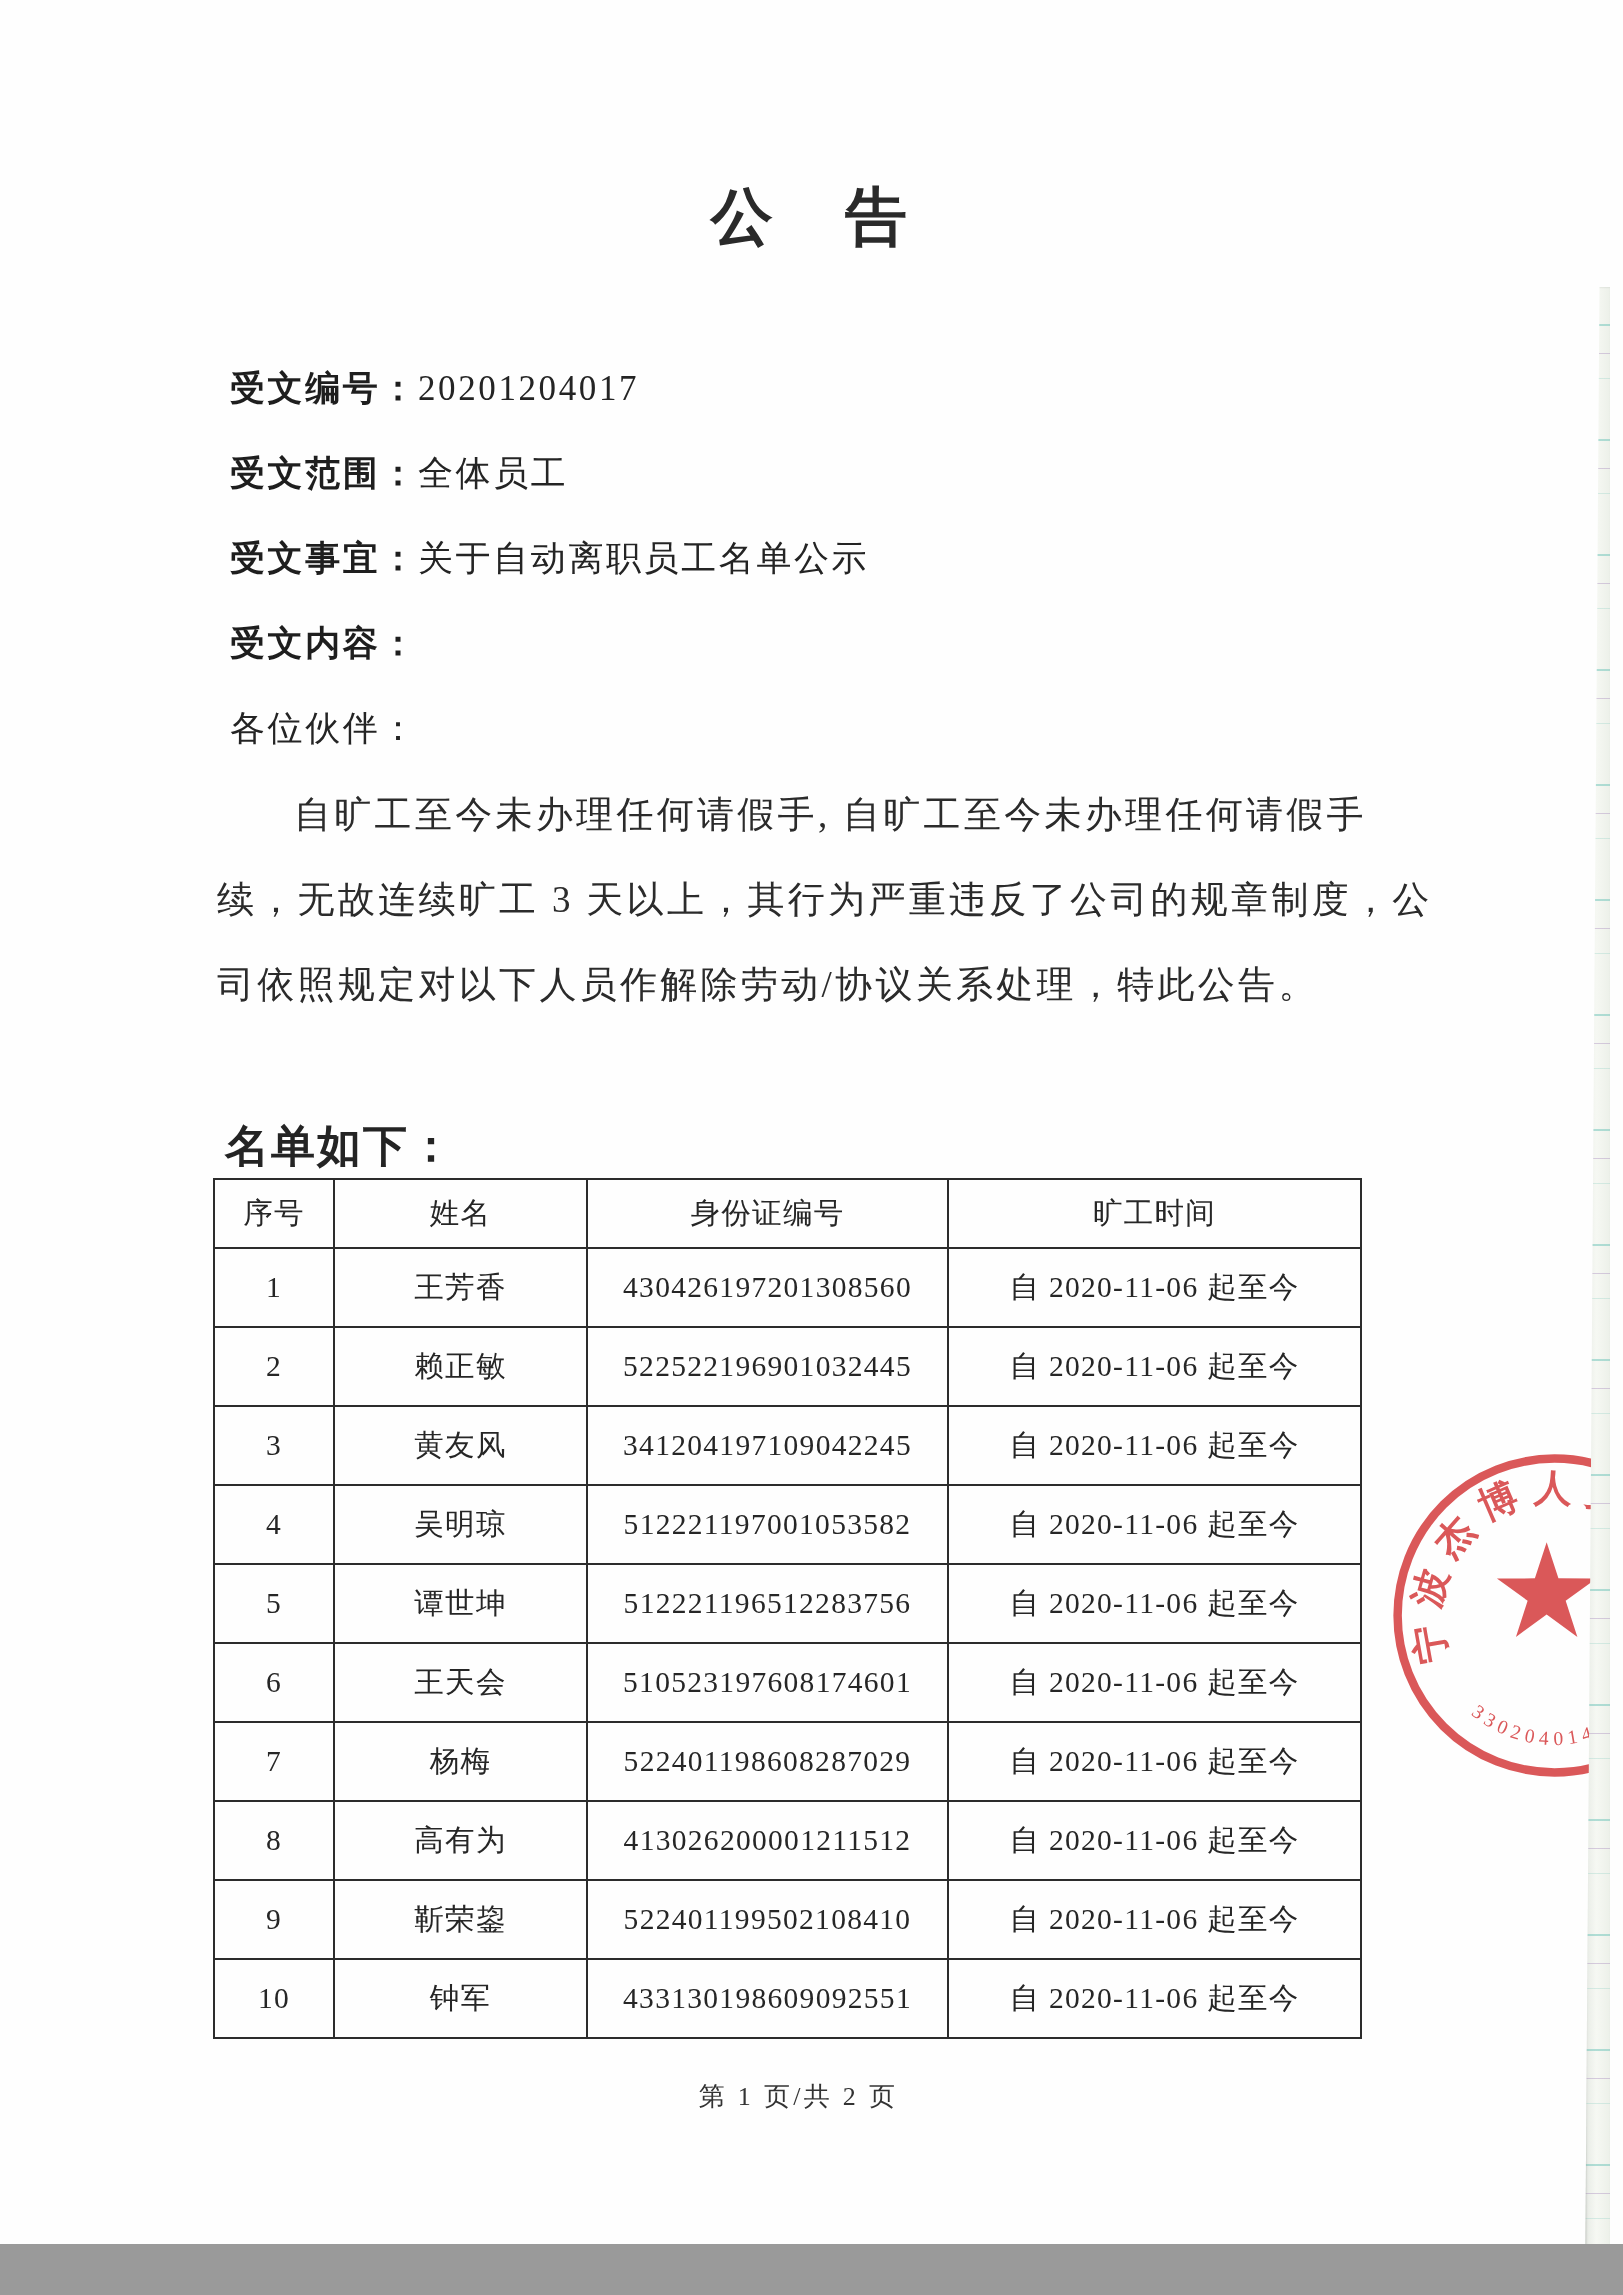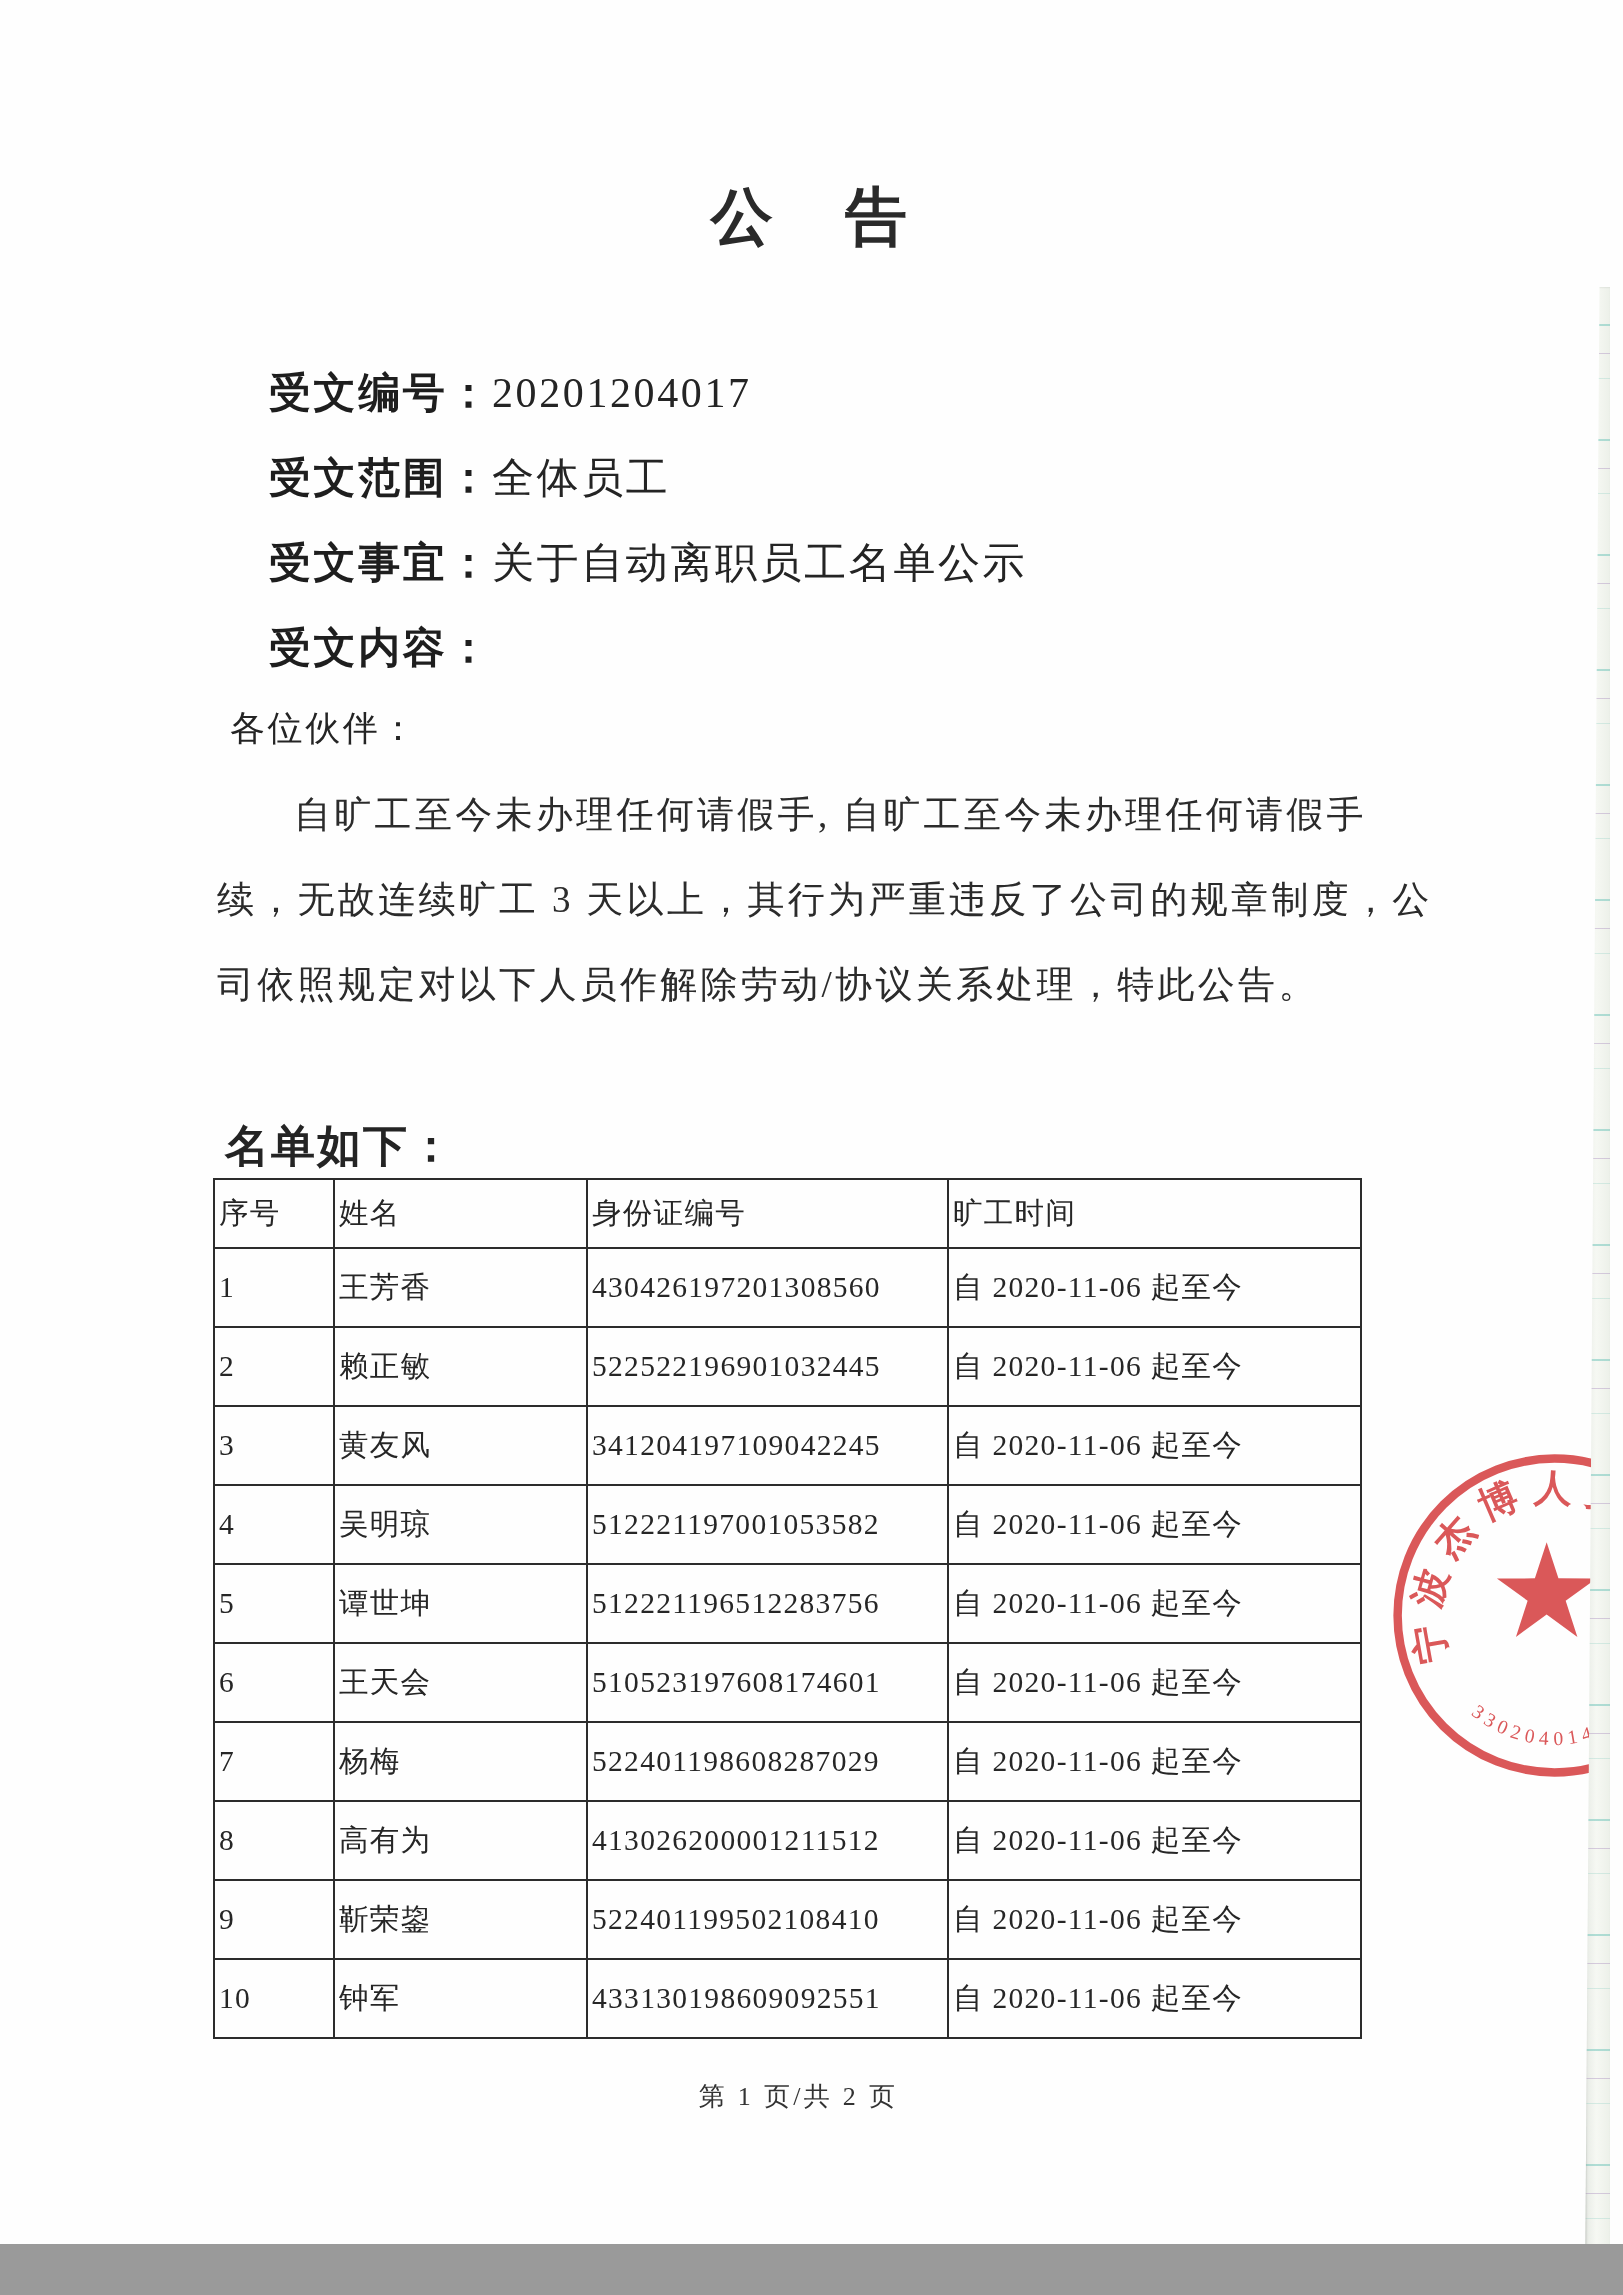--- a/index.html
+++ b/index.html
@@ -12,35 +12,35 @@
     font-family:"Liberation Serif","DejaVu Serif",serif;
     color:#242424;
   }
   .title {
     position:absolute; top:175px; left:216px; width:1191px;
     margin:0; text-align:center;
     font-size:62px; font-weight:bold; letter-spacing:5.2px;
     color:#2a2a2a;
   }
   .line { position:absolute; left:230px; line-height:1.15; white-space:nowrap; }
-  .meta-line { font-size:42px; letter-spacing:2.6px;margin-left:39px; }
+  .meta-line { font-size:35px; letter-spacing:2.6px; }
   .meta-label { font-weight:bold; color:#1e1e1e; }
   .salutation { font-size:35px; letter-spacing:2.6px; }
   .body-line { left:217px; font-size:37px; letter-spacing:3.3px; color:#2b2b2b; }
   .indent { padding-left:77px; }
   .list-label { left:225px; font-size:44px; font-weight:bold; letter-spacing:2px; }
 
   table.roster {
     position:absolute; left:213px; top:1178px;
     width:1147px;
     border-collapse:collapse; table-layout:fixed;
   }
   .roster th, .roster td {
     border:2px solid #2c2c2c;
-    text-align:left; vertical-align:middle;
+    text-align:center; vertical-align:middle;
     font-weight:normal;
     font-size:29.5px;
     letter-spacing:1.3px;
     color:#262626;
     padding:4px;
     overflow:hidden;
   }
   .roster thead tr { height:69px; }
   .roster tbody tr { height:79px; }
 

